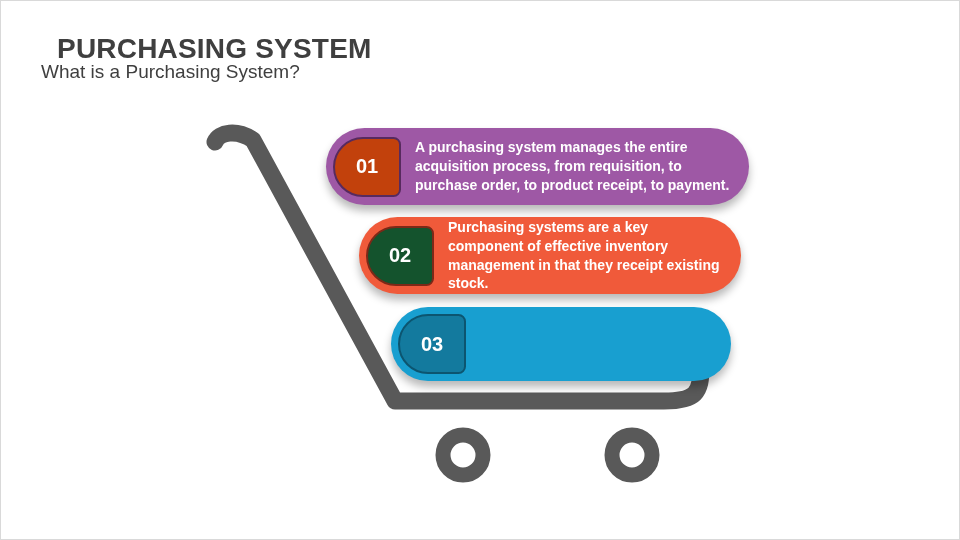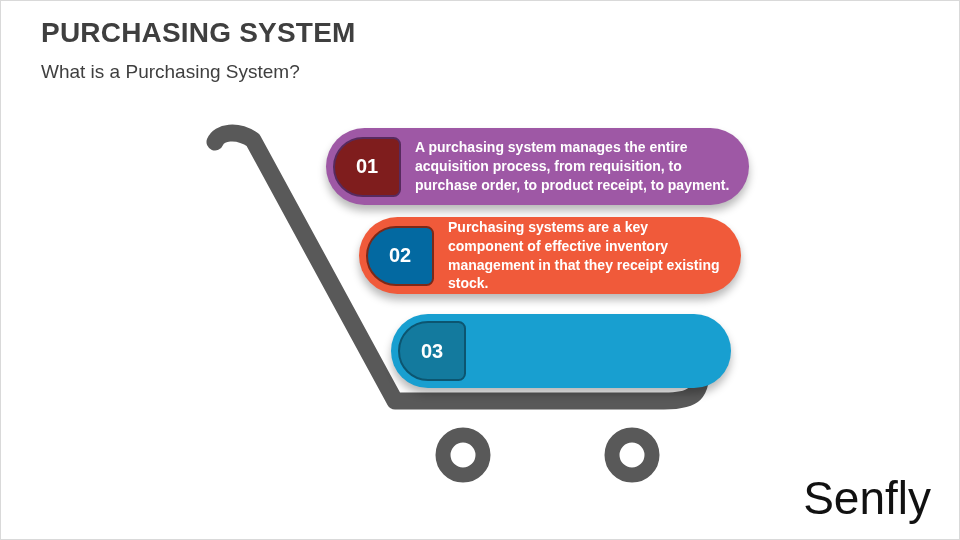--- a/index.html
+++ b/index.html
@@ -1,36 +1,36 @@
 <!DOCTYPE html>
 <html><head>
 <meta charset="utf-8">
 <style>
   html,body{margin:0;padding:0;background:#ffffff;font-family:"Liberation Sans",sans-serif;}
   .slide{
     position:relative;width:960px;height:540px;box-sizing:border-box;
     background:#ffffff;border:1px solid #d9d9d9;overflow:hidden;
   }
   .title{
-    position:absolute;left:40px;top:16px;margin:0;
+    position:absolute;left:40px;top:16px;margin:16px;
     font-size:28px;font-weight:bold;color:#3f3f3f;letter-spacing:.2px;
   }
   .subtitle{
     position:absolute;left:40px;top:60px;
     font-size:19px;color:#3f3f3f;
   }
   .cart-svg{position:absolute;left:0;top:0;width:960px;height:540px;}
   .pill{
     position:absolute;display:flex;align-items:center;
     border-radius:40px;color:#ffffff;
     box-shadow:0 6px 9px rgba(0,0,0,.28);
   }
   .pill1{left:325px;top:127px;width:423px;height:77px;}
   .pill2{left:358px;top:216px;width:382px;height:77px;}
-  .pill3{left:390px;top:313px;width:340px;height:74px;}
+  .pill3{left:390px;top:306px;width:340px;height:74px;}
   .badge{
     flex:0 0 auto;width:68px;height:60px;margin-left:7px;
     display:flex;align-items:center;justify-content:center;
     border:2px solid;border-radius:32px 8px 8px 32px;
     box-sizing:border-box;
   }
   .badge span{font-size:20px;font-weight:bold;}
   .pill-text{
     margin:0 16px 0 14px;font-size:14px;font-weight:bold;line-height:1.34;
   }
@@ -47,34 +47,33 @@
   <svg class="cart-svg" viewBox="0 0 960 540">
     <path d="M 214 141 C 218 131 236 128 252 139 L 394 400 L 663 400 C 695 400 700 392 700 366 L 700 328" fill="none" stroke-width="17" stroke-linecap="round" stroke-linejoin="round" stroke="#595959"></path>
     <circle cx="462" cy="454" r="20" fill="none" stroke-width="15" stroke="#595959"></circle>
     <circle cx="631" cy="454" r="20" fill="none" stroke-width="15" stroke="#595959"></circle>
   </svg>
 
   <h1 class="title">PURCHASING SYSTEM</h1>
   <div class="subtitle">What is a Purchasing System?</div>
 
   <div class="pill pill1" style="background: rgb(158, 88, 165);">
-    <div class="badge" style="background: #7f1d1d; border-color: rgb(87, 42, 94);">
+    <div class="badge" style="background: #c2410c; border-color: rgb(87, 42, 94);">
       <span>01</span>
     </div>
     <div class="pill-text">A purchasing system manages the entire acquisition process, from requisition, to purchase order, to product receipt, to payment.</div>
   </div>
 
   <div class="pill pill2" style="background: rgb(240, 90, 58);">
-    <div class="badge" style="background: #0369a1; border-color: rgb(125, 40, 23);">
+    <div class="badge" style="background: #14532d; border-color: rgb(125, 40, 23);">
       <span>02</span>
     </div>
     <div class="pill-text">Purchasing systems are a key component of effective inventory management in that they receipt existing stock.</div>
   </div>
 
   <div class="pill pill3" style="background: rgb(24, 159, 208);">
     <div class="badge" style="background: rgb(19, 122, 158); border-color: rgb(12, 85, 112);">
       <span>03</span>
     </div>
   </div>
 
-  <div class="brand">Senfly</div>
 
 </div>
 
 </body></html>

